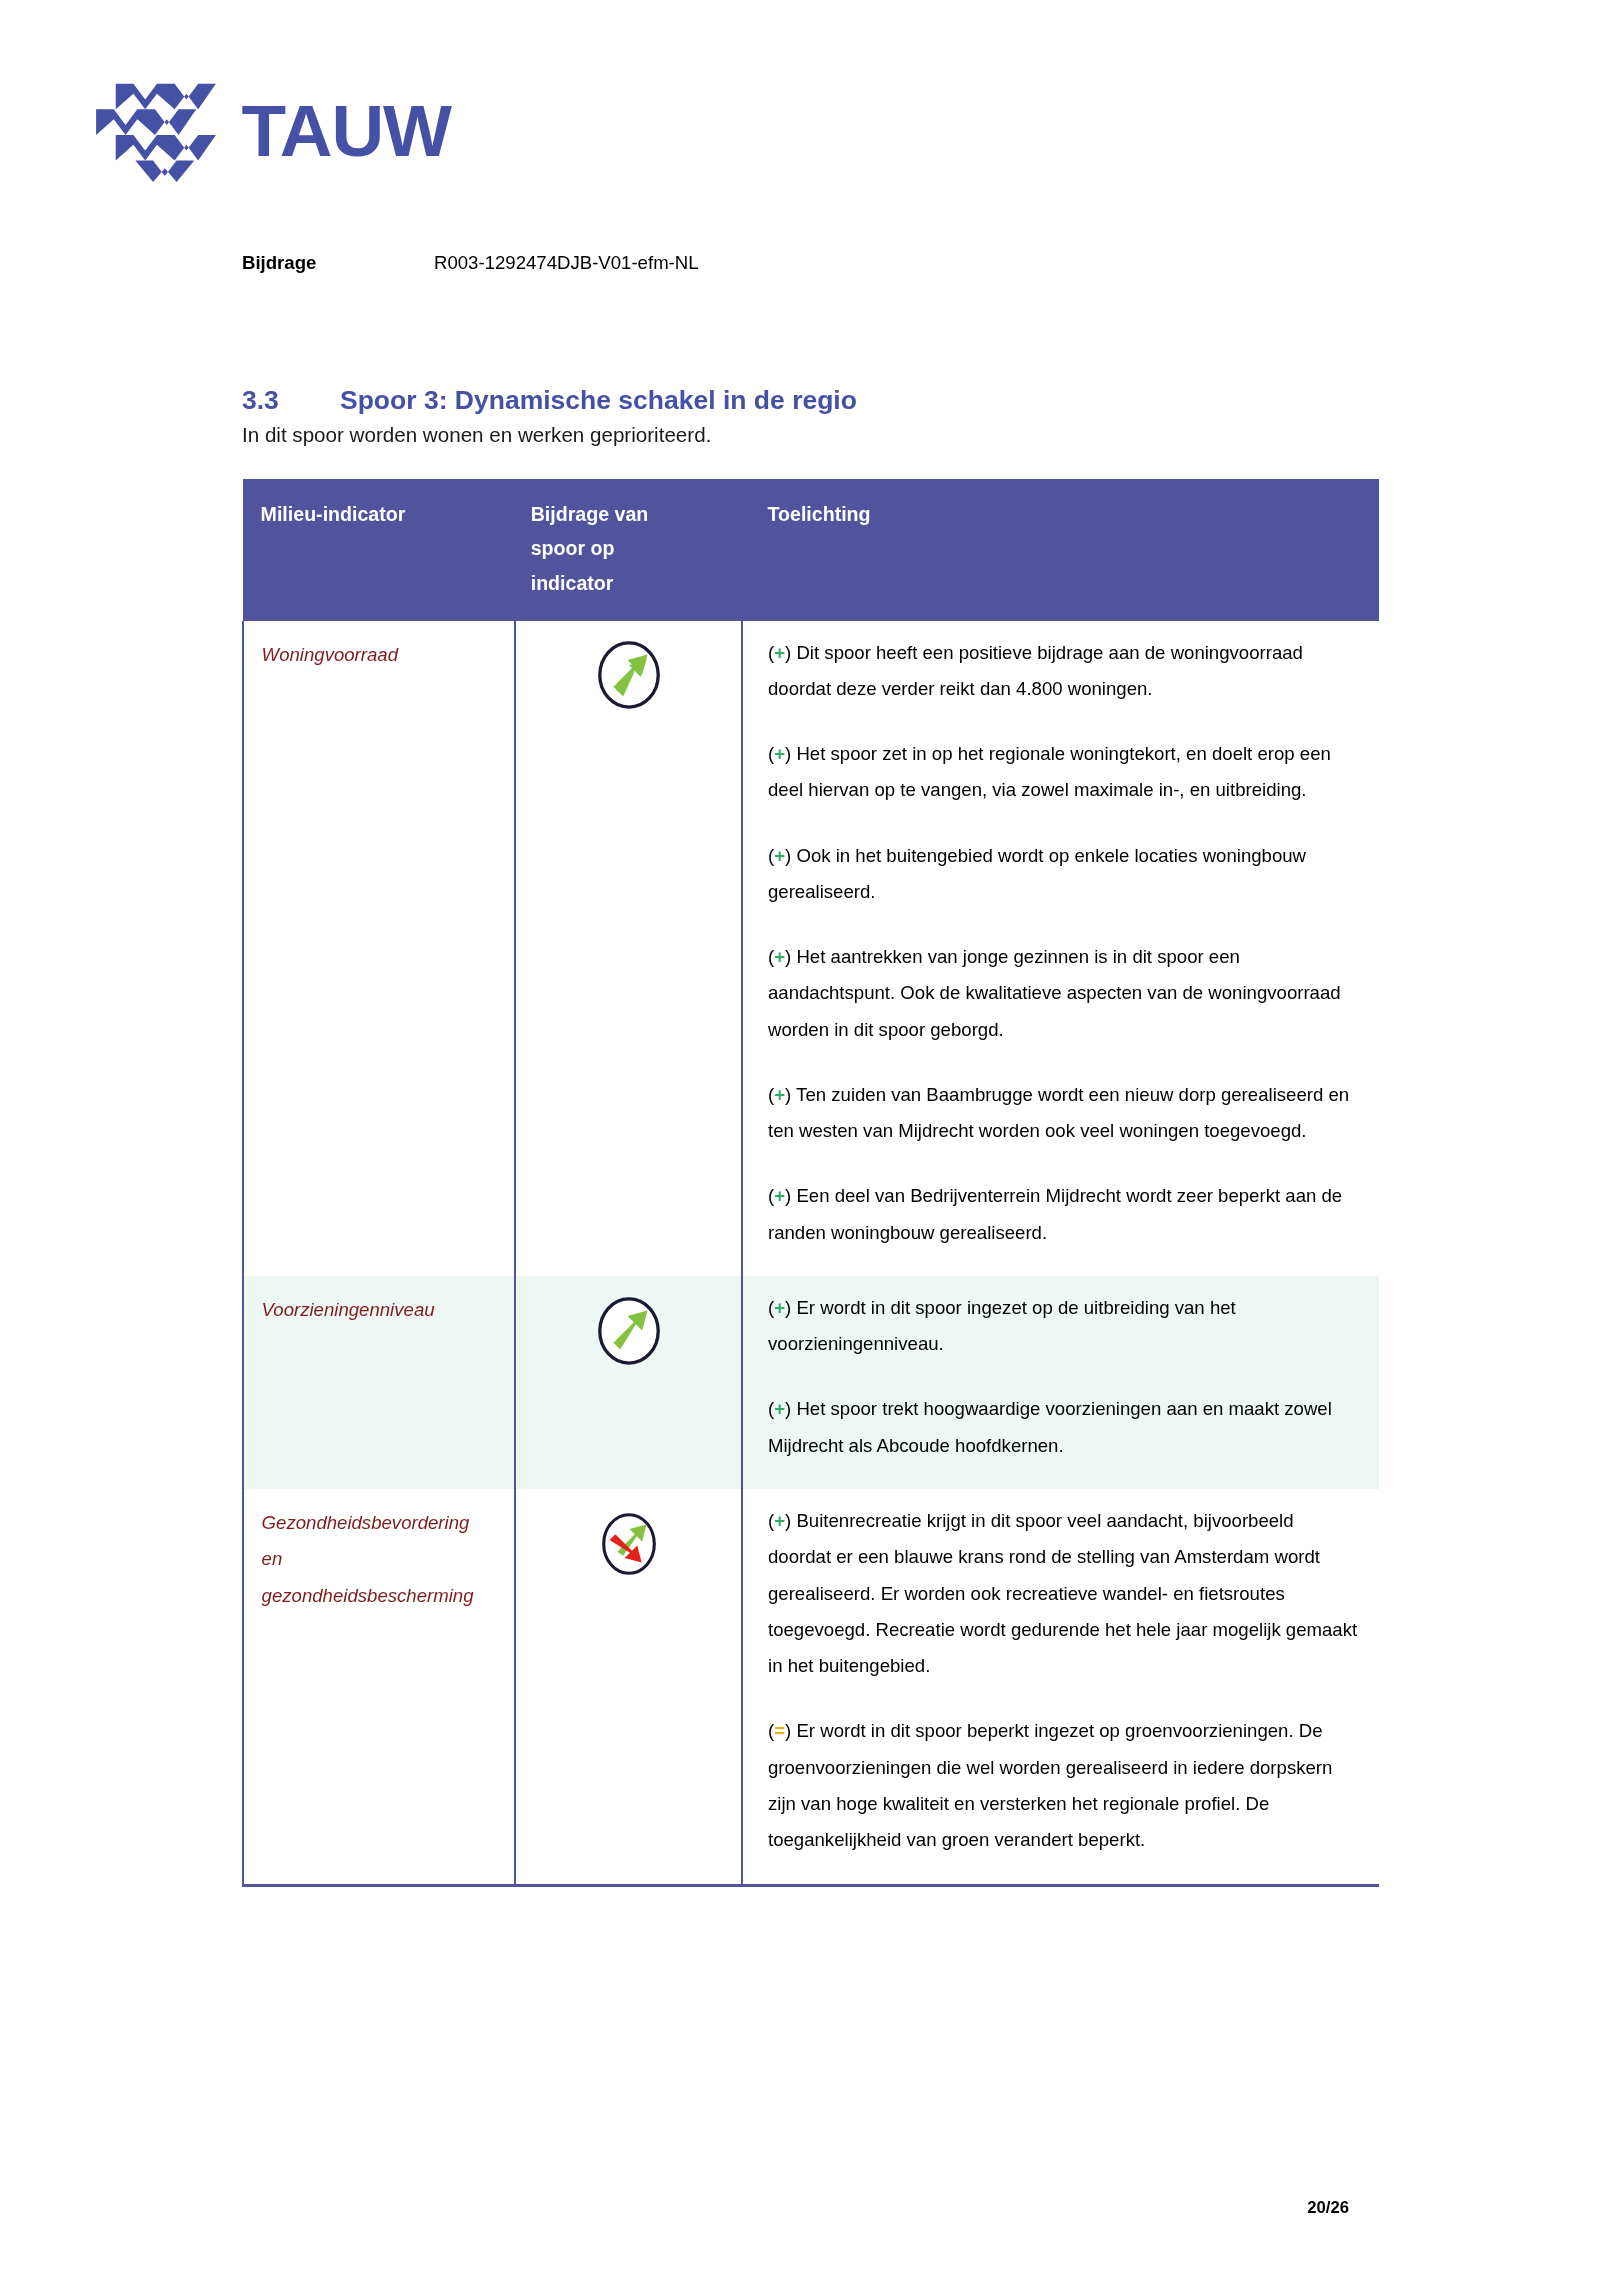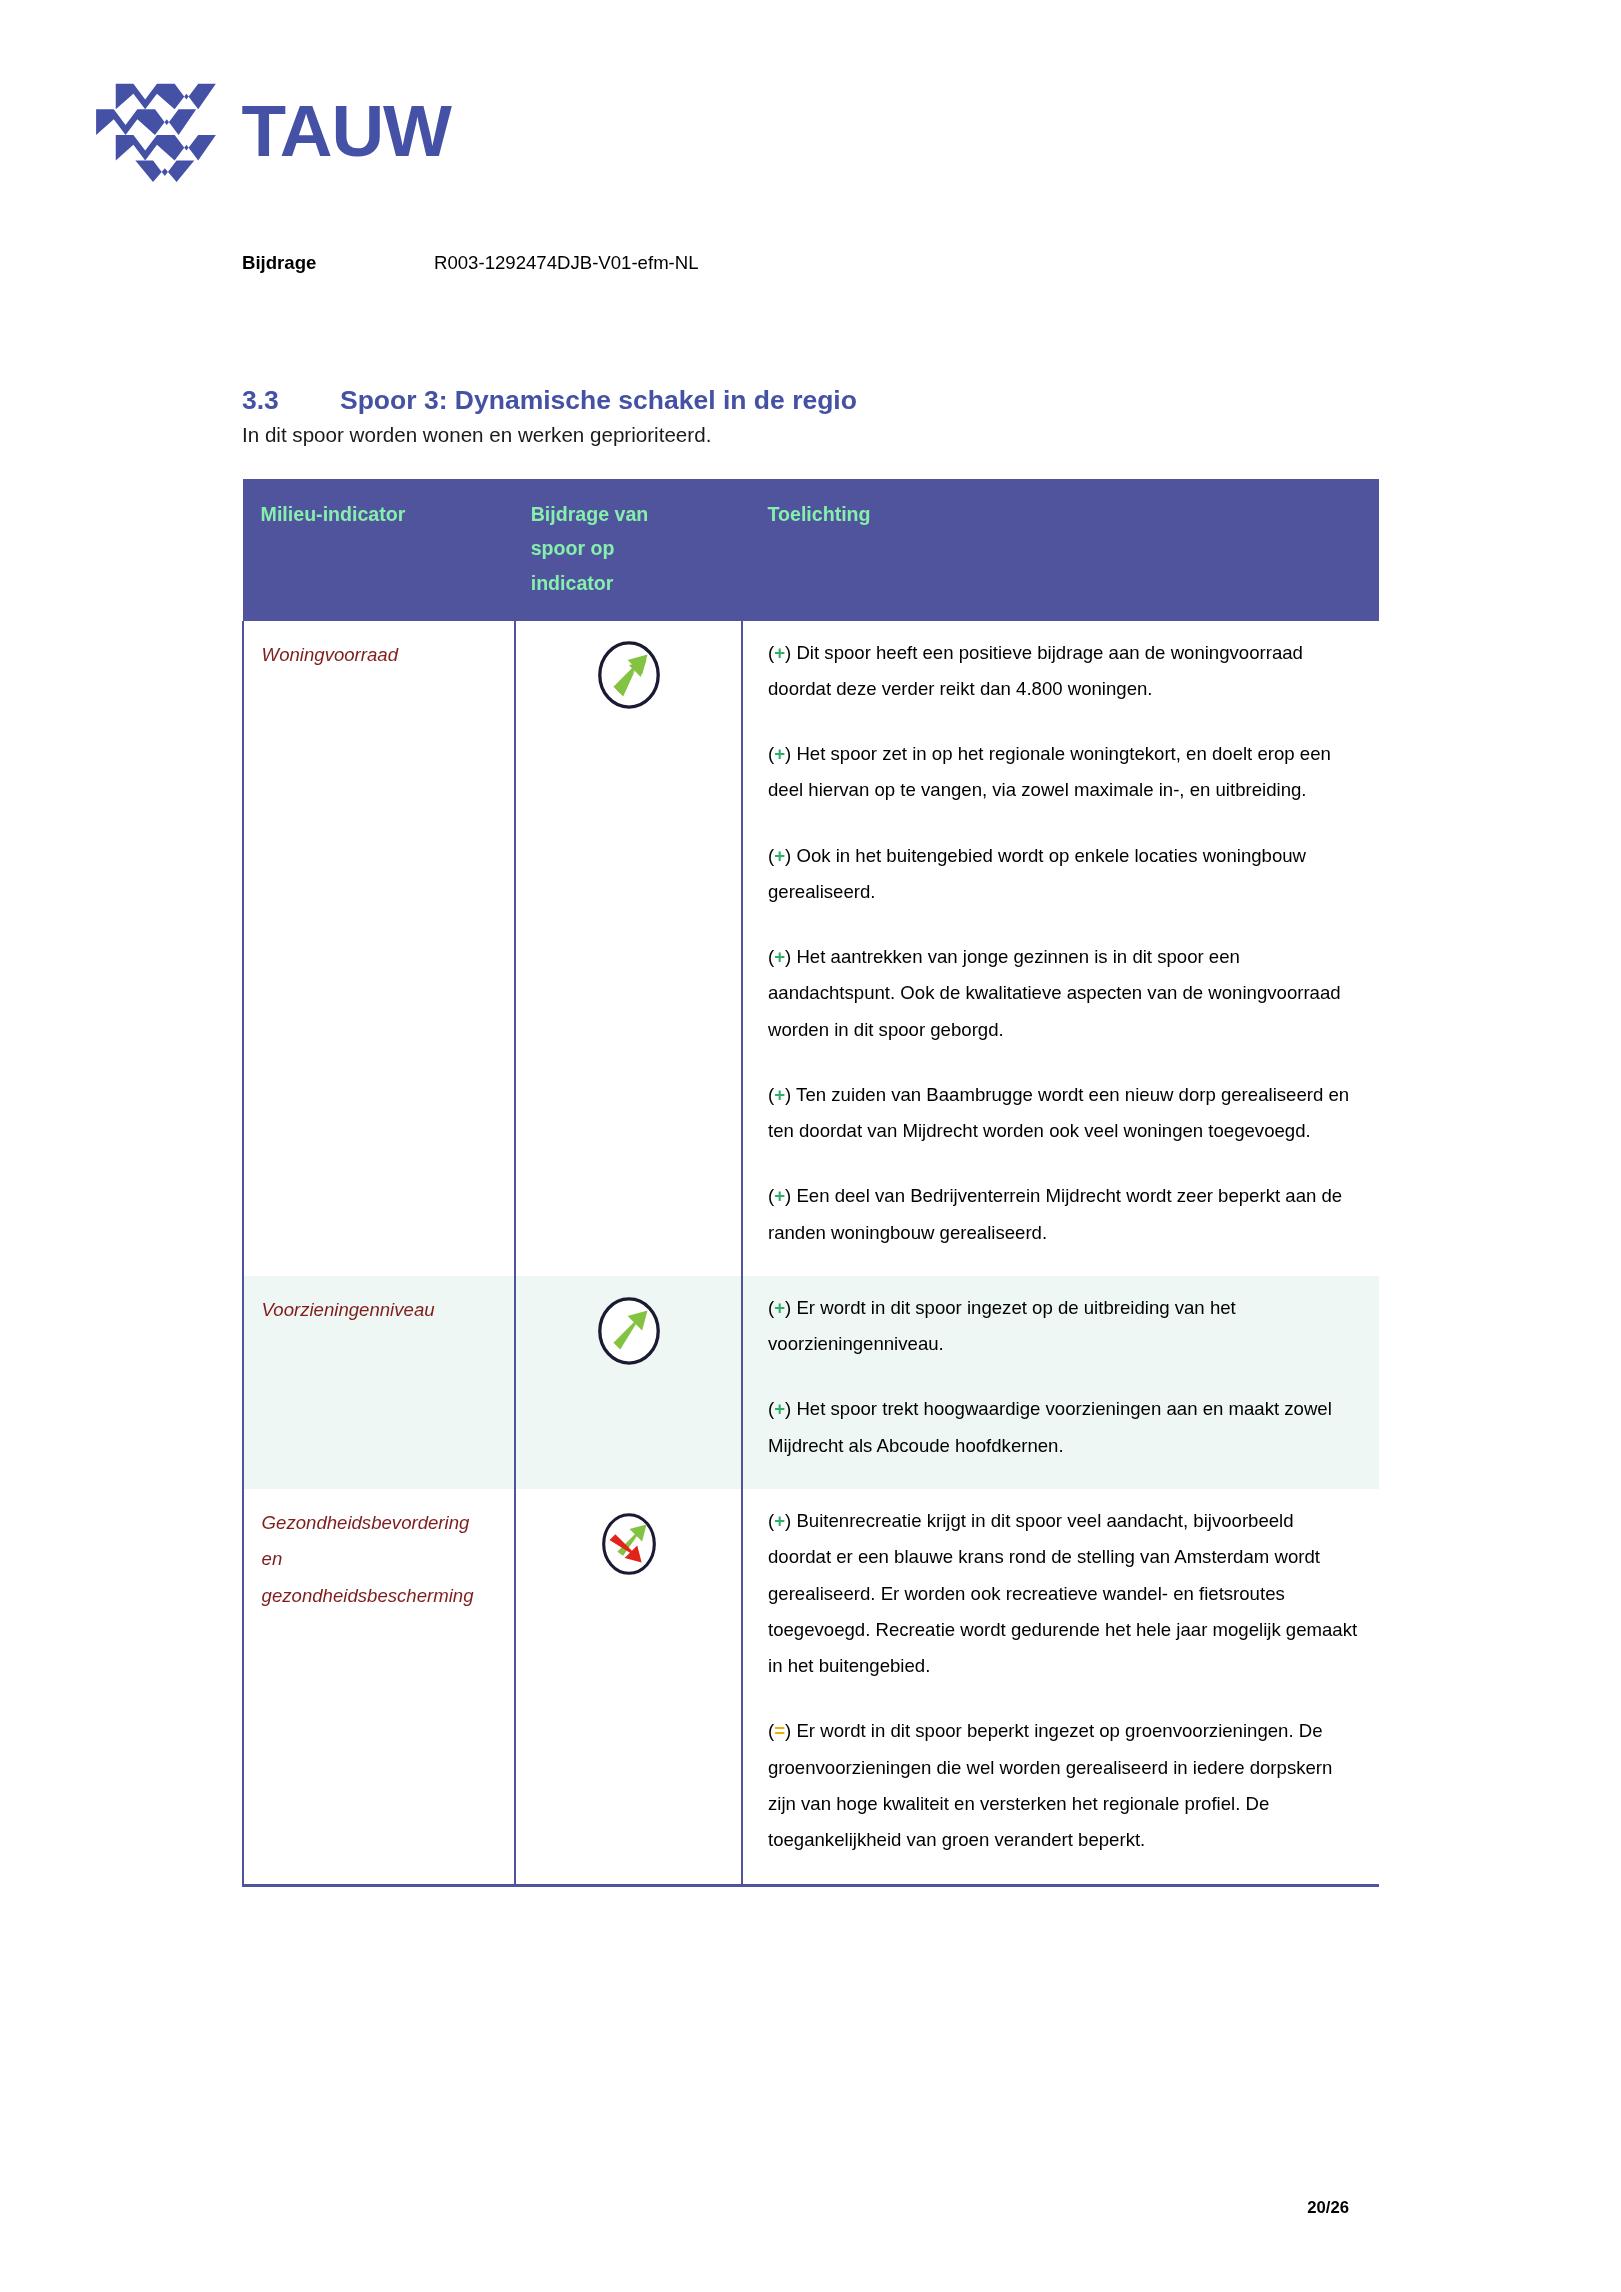--- a/index.html
+++ b/index.html
@@ -95,21 +95,21 @@
     width: 1137px;
     border-collapse: collapse;
     table-layout: fixed;
   }
   .table col.c1 { width: 272px; }
   .table col.c2 { width: 227px; }
   .table col.c3 { width: 637px; }
 
   .table thead th {
     background: #4f549c;
-    color: #86efac;
+    color: #ffffff;
     font-size: 19.6px;
     font-weight: bold;
     text-align: left;
     vertical-align: top;
     padding: 17.6px 13.7px 19.6px 13.7px;
     line-height: 1.78;
     border: none;
   }
   .table thead th.th-ind { padding-left: 17.6px; }
   .table thead th.th-bij { padding-left: 15.7px; }
@@ -256,21 +256,21 @@
           <p class="para">
             <span class="mark"><span class="paren">(</span><span class="sym-plus">+</span><span class="paren">)</span></span>
             <span>Ook in het buitengebied wordt op enkele locaties woningbouw gerealiseerd.</span>
           </p>
           <p class="para">
             <span class="mark"><span class="paren">(</span><span class="sym-plus">+</span><span class="paren">)</span></span>
             <span>Het aantrekken van jonge gezinnen is in dit spoor een aandachtspunt. Ook de kwalitatieve aspecten van de woningvoorraad worden in dit spoor geborgd.</span>
           </p>
           <p class="para">
             <span class="mark"><span class="paren">(</span><span class="sym-plus">+</span><span class="paren">)</span></span>
-            <span>Ten zuiden van Baambrugge wordt een nieuw dorp gerealiseerd en ten doordat van Mijdrecht worden ook veel woningen toegevoegd.</span>
+            <span>Ten zuiden van Baambrugge wordt een nieuw dorp gerealiseerd en ten westen van Mijdrecht worden ook veel woningen toegevoegd.</span>
           </p>
           <p class="para">
             <span class="mark"><span class="paren">(</span><span class="sym-plus">+</span><span class="paren">)</span></span>
             <span>Een deel van Bedrijventerrein Mijdrecht wordt zeer beperkt aan de randen woningbouw gerealiseerd.</span>
           </p>
         </td>
       </tr>
 
       <tr class="row-alt">
         <td class="col-ind">

